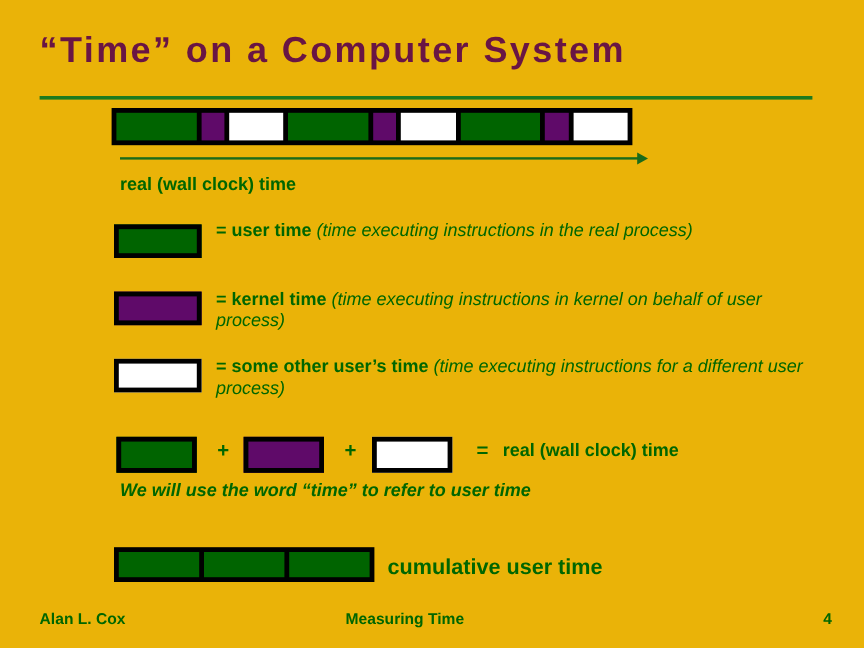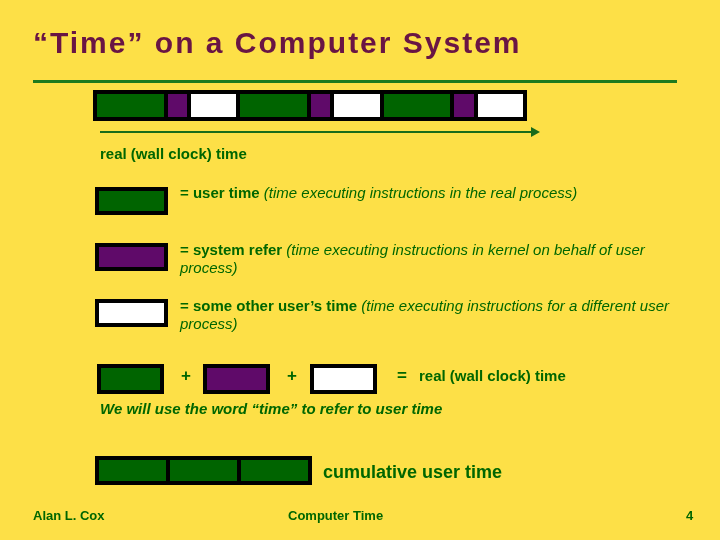--- a/index.html
+++ b/index.html
@@ -1,17 +1,17 @@
 <!DOCTYPE html>
 <html><head>
 <meta charset="utf-8">
 <style>
   html,body{margin:0;padding:0;background:#fff;}
   .slide{
-    position:relative;width:720px;height:540px;background:#fde047;overflow:hidden;
+    position:relative;width:720px;height:540px;background:#eab308;overflow:hidden;
     font-family:"Liberation Sans",sans-serif;
   }
   .title{
     position:absolute;left:33px;top:26px;margin:0;
     font-size:30px;font-weight:bold;letter-spacing:2px;color:#691544;
   }
   .title-rule{position:absolute;left:33px;top:80px;width:644px;height:3px;background:#1e7a1e;}
 
   
   .timeline-bar{
@@ -91,21 +91,21 @@
   </div>
   <div class="axis-label">real (wall clock) time</div>
 
   <div class="swatch legend-swatch seg-user" style="top:187px;"></div>
   <div class="legend-text" style="top:184px;">
     <span class="term">= user time </span><span class="desc">(time executing instructions in the real process)</span>
   </div>
 
   <div class="swatch legend-swatch seg-system" style="top:243px;"></div>
   <div class="legend-text" style="top:241px;">
-    <span class="term">= system refer </span><span class="desc">(time executing instructions in kernel on behalf of user process)</span>
+    <span class="term">= kernel time </span><span class="desc">(time executing instructions in kernel on behalf of user process)</span>
   </div>
 
   <div class="swatch legend-swatch seg-other" style="top:299px;"></div>
   <div class="legend-text" style="top:297px;">
     <span class="term">= some other user’s time </span><span class="desc">(time executing instructions for a different user process)</span>
   </div>
 
   <div class="swatch eq-swatch seg-user" style="left:97px;"></div>
   <span class="eq-op" style="left:181px;">+</span>
   <div class="swatch eq-swatch seg-system" style="left:203px;"></div>
@@ -117,16 +117,16 @@
   <div class="note">We will use the word “time” to refer to user time</div>
 
   <div class="cumulative-bar">
       <div class="seg seg-user" style="flex-grow: 1;"></div>
       <div class="seg seg-user" style="flex-grow: 1;"></div>
       <div class="seg seg-user" style="flex-grow: 1;"></div>
     </div>
   <div class="cumulative-label">cumulative user time</div>
 
   <div class="footer-text footer-author">Alan L. Cox</div>
-  <div class="footer-text footer-doc">Computer Time</div>
+  <div class="footer-text footer-doc">Measuring Time</div>
   <div class="footer-text footer-page">4</div>
 
 </div>
 
 </body></html>

